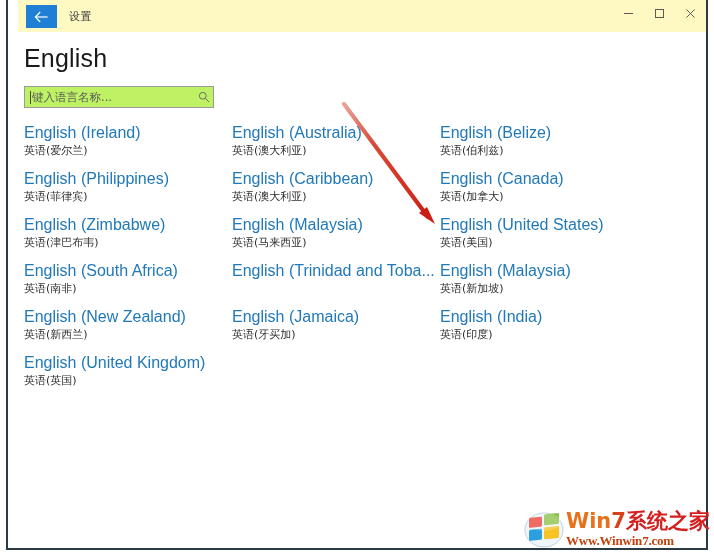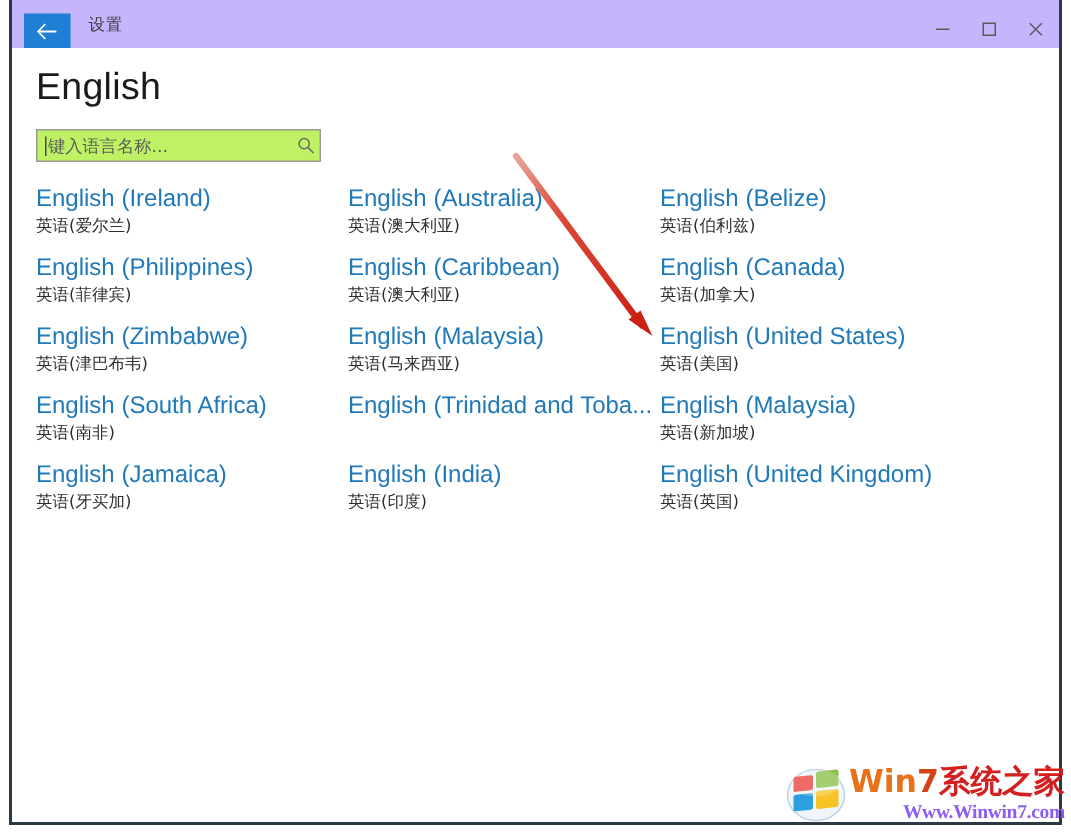--- a/index.html
+++ b/index.html
@@ -26,23 +26,24 @@
     border-left: 2px solid #2b3a42;
     border-right: 2px solid #2b3a42;
     border-bottom: 2px solid #2b3a42;
     box-sizing: border-box;
   }
 
   
   #title-bar {
     position: relative;
     height: 32px;
-    background: #c4b5fd;
-    display: flex;
-    align-items: flex-end;
+    background: #fef9c3;
+    display: flex;
+    align-items: flex-start;
+    margin-left: 10px;
   }
   #back-button {
     width: 31px;
     height: 23px;
     margin: 5px 0 0 8px;
     background: #1e7fd4;
     display: flex;
     align-items: center;
     justify-content: center;
     cursor: pointer;
@@ -190,36 +191,35 @@
     width: 40px;
     height: 40px;
     flex: none;
     position: relative;
   }
   #wm-text {
     margin-left: 2px;
     display: flex;
     flex-direction: column;
     justify-content: center;
-    align-items: flex-end;
   }
   #wm-title {
     font-size: 21px;
     font-weight: bold;
     line-height: 22px;
     white-space: nowrap;
     font-family: "DejaVu Sans", "Liberation Sans", sans-serif;
   }
   #wm-title .wm-win { color: #e8721c; }
   #wm-title .wm-seven { color: #d64218; }
   #wm-title .wm-cn { color: #d31f1f; }
   #wm-url {
     font-size: 13px;
     font-weight: bold;
-    color: #8b5cf6;
+    color: #c2410c;
     line-height: 15px;
     letter-spacing: -0.2px;
     white-space: nowrap;
     font-family: "Liberation Serif", "DejaVu Serif", serif;
     margin-top: 1px;
   }
 </style>
 </head>
 <body>
 
@@ -323,20 +323,24 @@
         <span class="lang-zh">英语(南非)</span>
       </div>
       <div class="lang-item">
         <span class="lang-en">English (Trinidad and Toba...</span>
       </div>
       <div class="lang-item">
         <span class="lang-en">English (Malaysia)</span>
         <span class="lang-zh">英语(新加坡)</span>
       </div>
 
+      <div class="lang-item">
+        <span class="lang-en">English (New Zealand)</span>
+        <span class="lang-zh">英语(新西兰)</span>
+      </div>
       <div class="lang-item">
         <span class="lang-en">English (Jamaica)</span>
         <span class="lang-zh">英语(牙买加)</span>
       </div>
       <div class="lang-item">
         <span class="lang-en">English (India)</span>
         <span class="lang-zh">英语(印度)</span>
       </div>
 
       <div class="lang-item">

